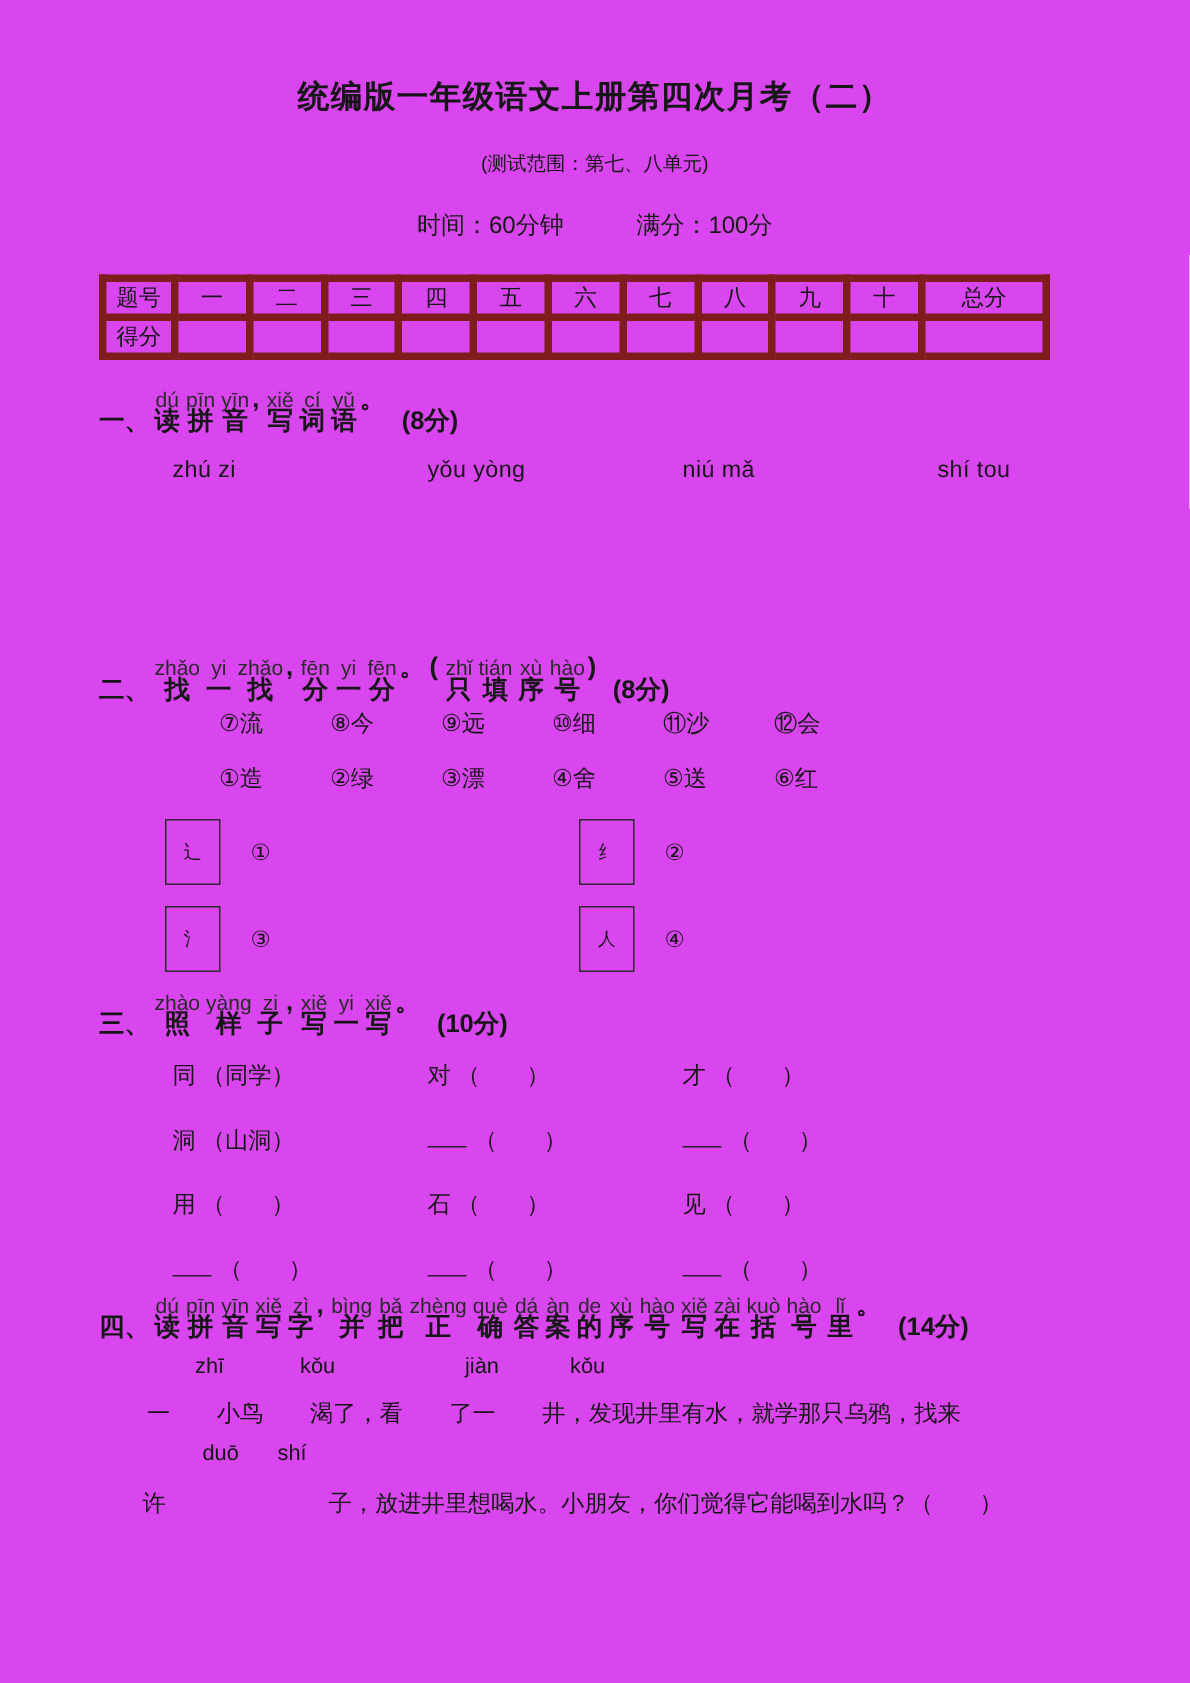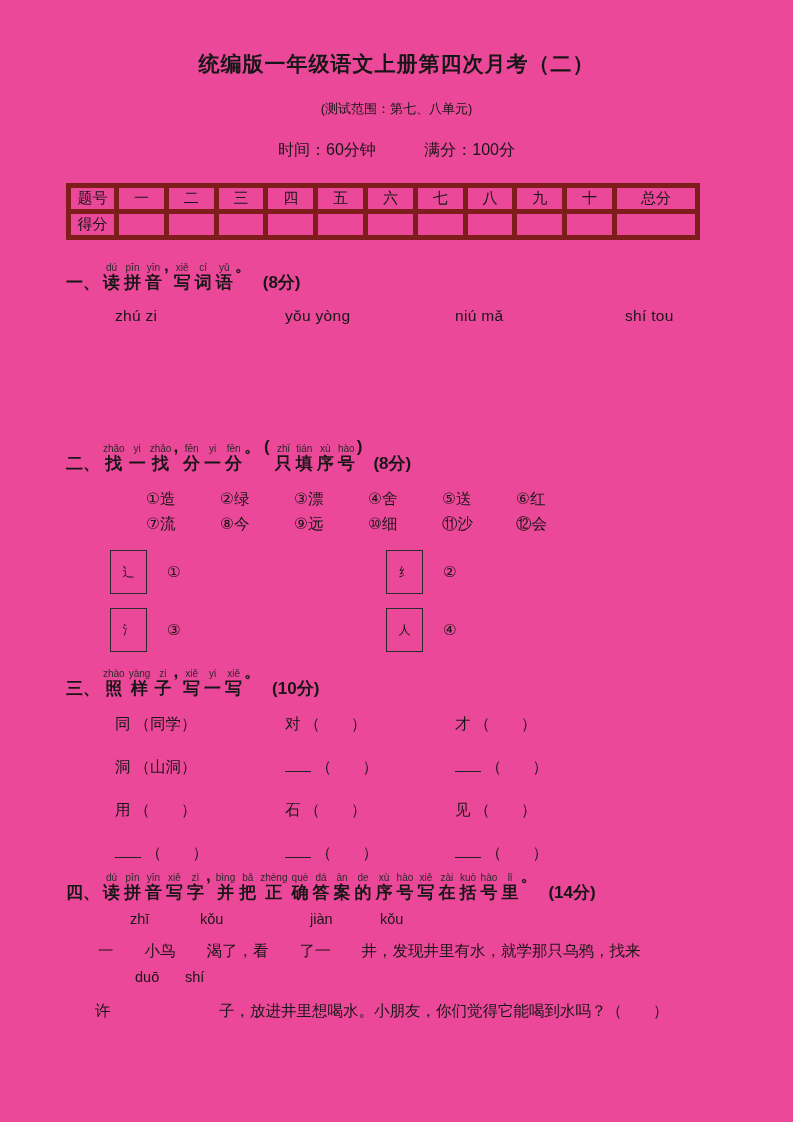--- a/index.html
+++ b/index.html
@@ -1,35 +1,35 @@
 <!DOCTYPE html>
 <html><head>
 <meta charset="utf-8">
 <style>
   * { margin:0; padding:0; box-sizing:border-box; }
   html,body { background:#ffffff; }
   .page {
-    width:793px; height:1122px; margin:0 auto; background:#ec4899;
+    width:793px; height:1122px; margin:0 auto; background:#d946ef;
     color:#161616; font-family:"Liberation Sans","DejaVu Sans",sans-serif;
     overflow:hidden; position:relative;
   }
   .title { text-align:center; padding-top:50px; font-size:21px; font-weight:bold; letter-spacing:1px; }
   .subtitle { text-align:center; margin-top:22px; font-size:13px; }
   .timeline { text-align:center; margin-top:22px; font-size:16px; }
   .timeline span + span { margin-left:44px; }
 
   table.score-table { border-collapse:collapse; margin:22px 0 0 66px; width:634px; table-layout:fixed; font-size:15px; border:2px solid #1a1a1a; }
   table.score-table td { border:5px solid #7f1d1d; height:26px; text-align:center; }
   table.score-table td:first-child { width:48px; }
   table.score-table td:last-child { width:83px; }
 
   .sec-heading { display:flex; align-items:flex-end; margin-left:66px; font-size:17px; font-weight:600; white-space:nowrap; }
   .sec-num { line-height:20px; margin-right:1px; }
   .rchar { display:inline-flex; flex-direction:column; align-items:center; margin:0 2px; }
-  .rchar .rt { font-size:10px; line-height:10px; font-weight:normal; color:#2a2a2a; }
+  .rchar .rt { font-size:14px; line-height:10px; font-weight:normal; color:#2a2a2a; }
   .rchar .rb { font-size:17px; line-height:20px; }
   .hp { line-height:20px; margin:0 3px 0 0; }
   .sec-score { line-height:20px; margin-left:8px; }
 
   .mt16 { margin-top:16px; }
   .mt50 { margin-top:50px; }
   .mt10 { margin-top:10px; }
   .mt0  { margin-top:0; }
 
   .pinyin-grid { display:grid; grid-template-columns:repeat(4,170px); margin-left:115px; margin-top:14px; font-size:15.5px; letter-spacing:0.3px; }
@@ -163,35 +163,35 @@
             <span class="rb">填</span>
           </span><span class="rchar">
             <span class="rt">xù</span>
             <span class="rb">序</span>
           </span><span class="rchar">
             <span class="rt">hào</span>
             <span class="rb">号</span>
           </span><span class="hp">)</span></span>
       <span class="sec-score">(8分)</span>
     </div>
+    <div class="char-grid">
+        <span>⑦流</span>
+        <span>⑧今</span>
+        <span>⑨远</span>
+        <span>⑩细</span>
+        <span>⑪沙</span>
+        <span>⑫会</span>
+      </div>
     <div class="char-grid cg1">
         <span>①造</span>
         <span>②绿</span>
         <span>③漂</span>
         <span>④舍</span>
         <span>⑤送</span>
         <span>⑥红</span>
-      </div>
-    <div class="char-grid">
-        <span>⑦流</span>
-        <span>⑧今</span>
-        <span>⑨远</span>
-        <span>⑩细</span>
-        <span>⑪沙</span>
-        <span>⑫会</span>
       </div>
     <div class="boxes-grid">
         <div class="box-pair">
           <div class="radical-box">辶</div>
           <span class="pair-label">①</span>
         </div>
         <div class="box-pair">
           <div class="radical-box">纟</div>
           <span class="pair-label">②</span>
         </div>

